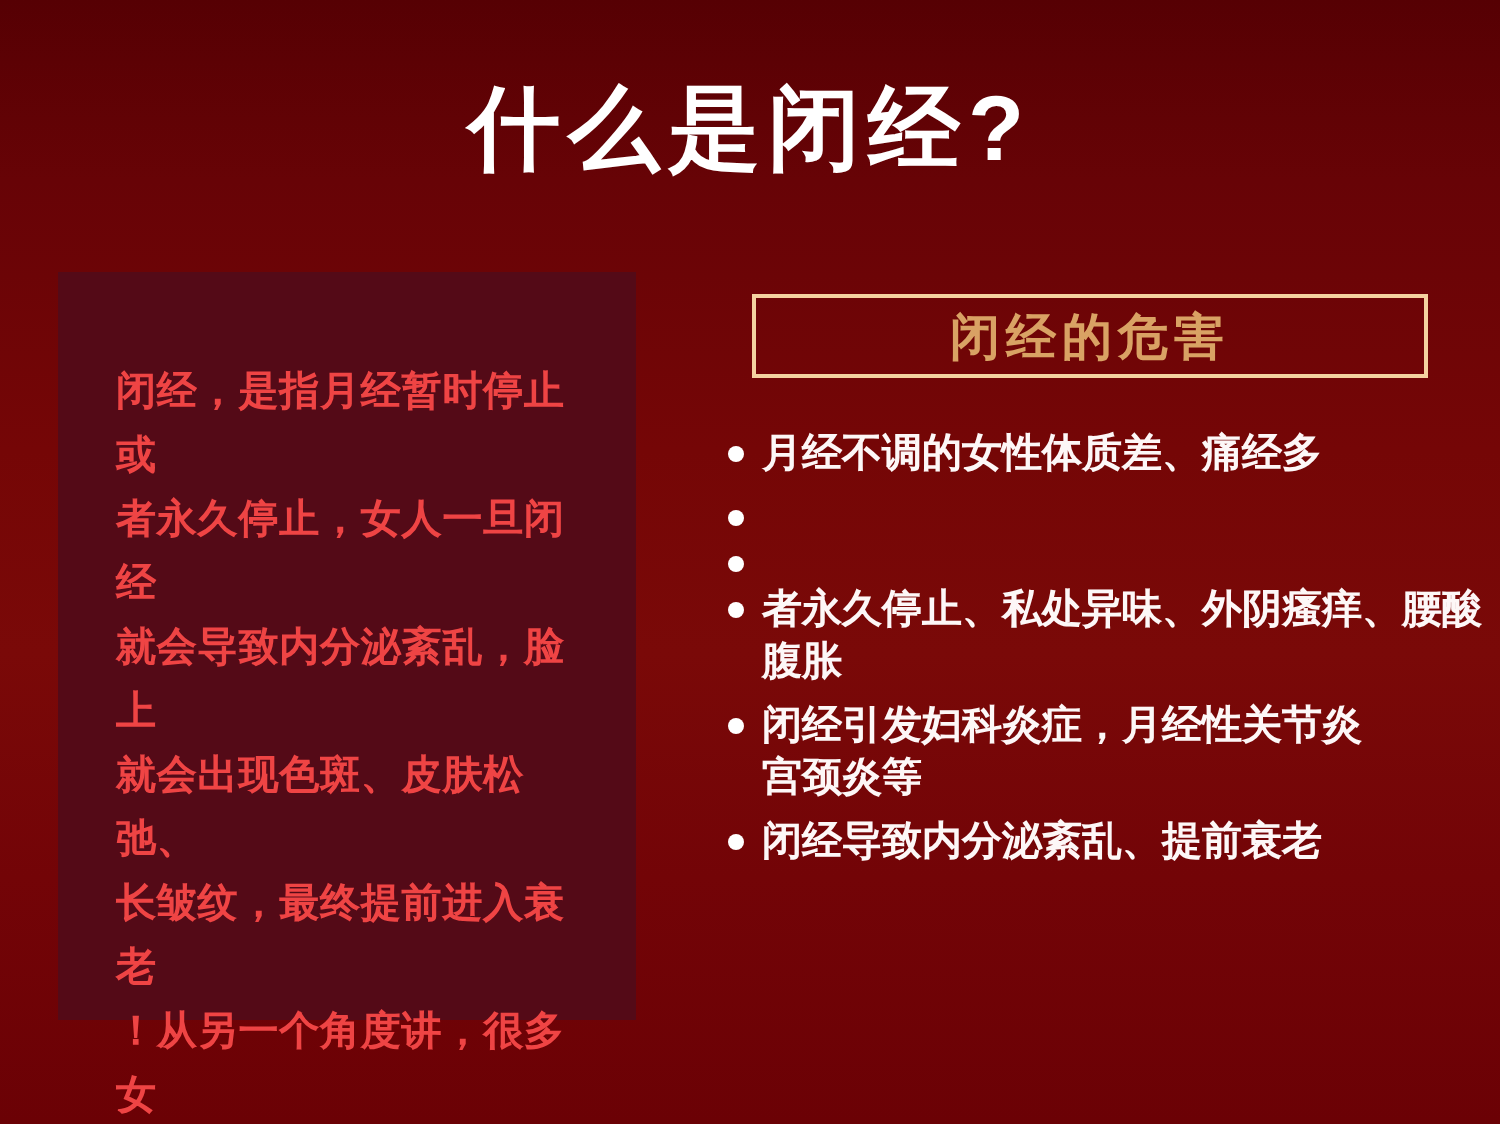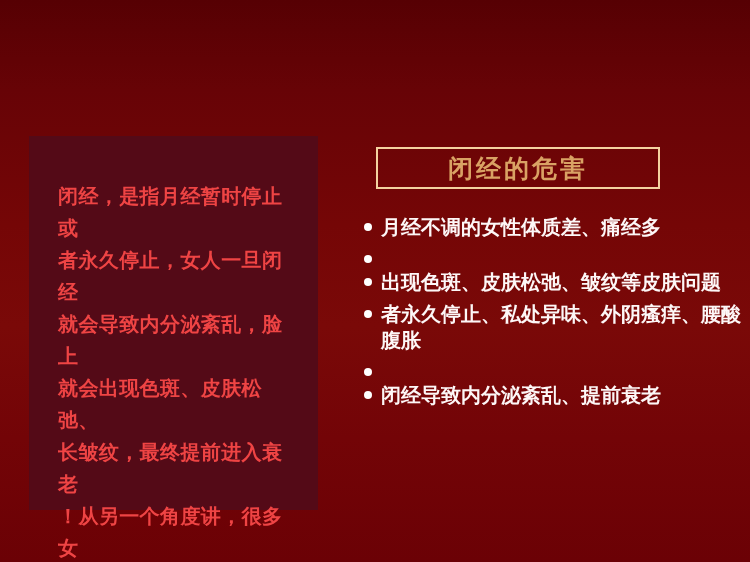--- a/index.html
+++ b/index.html
@@ -49,21 +49,21 @@
     font-weight: 700;
     line-height: 32px;
     letter-spacing: 0.4px;
     color: #ef4444;
     white-space: pre-line;
   }
   .harms-header {
     position: absolute;
     left: 376px;
     top: 147px;
-    width: 284px;
+    width: 338px;
     height: 42px;
     box-sizing: border-box;
     border: 2px solid #f4d2a0;
     display: flex;
     align-items: center;
     justify-content: center;
   }
   .harms-heading {
     font-size: 25px;
     font-weight: 700;
@@ -98,20 +98,21 @@
     line-height: 26px;
     color: #fdf7f7;
     white-space: pre-line;
   }
 </style>
 </head>
 <body>
 
 <div class="stage">
 
+  <h1 class="page-title">什么是闭经?</h1>
 
   <div class="intro-panel">
     <p class="intro-text">闭经，是指月经暂时停止或
 者永久停止，女人一旦闭经
 就会导致内分泌紊乱，脸上
 就会出现色斑、皮肤松弛、
 长皱纹，最终提前进入衰老
 ！从另一个角度讲，很多女
 性月经不调，少则推迟十多
 天，多则闭经两三个月不来
@@ -126,28 +127,29 @@
   <ul class="harms-list">
     <li class="harm-item">
       <span class="bullet-dot"></span>
       <span class="harm-text">月经不调的女性体质差、痛经多</span>
     </li>
     <li class="harm-item">
       <span class="bullet-dot"></span>
     </li>
     <li class="harm-item">
       <span class="bullet-dot"></span>
-      <span class="harm-text">出现色斑、皮肤松弛、皱纹等皮肤问题</span>
     </li>
     <li class="harm-item">
       <span class="bullet-dot"></span>
       <span class="harm-text">者永久停止、私处异味、外阴瘙痒、腰酸腹胀</span>
     </li>
     <li class="harm-item">
       <span class="bullet-dot"></span>
+      <span class="harm-text">闭经引发妇科炎症，月经性关节炎
+宫颈炎等</span>
     </li>
     <li class="harm-item">
       <span class="bullet-dot"></span>
       <span class="harm-text">闭经导致内分泌紊乱、提前衰老</span>
     </li>
   </ul>
 
 </div>
 
 </body></html>

